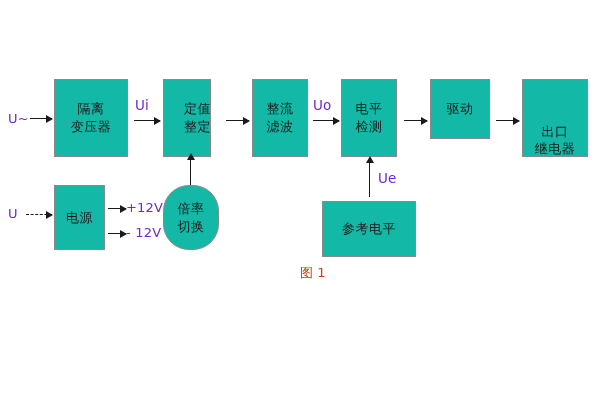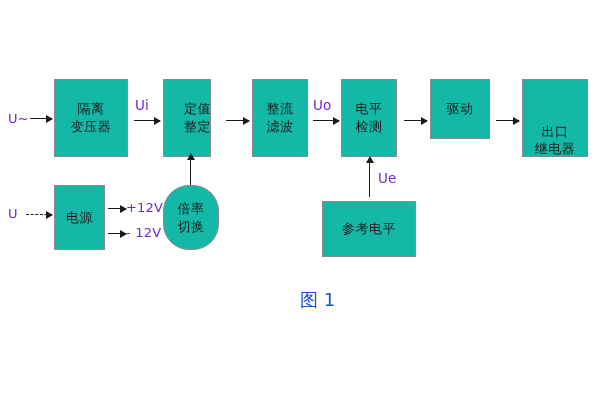--- a/index.html
+++ b/index.html
@@ -48,24 +48,23 @@
     font-size: 13px;
     color: #6d28d9;
     white-space: nowrap;
     letter-spacing: 0.2px;
   }
   .lbl.sig {
     font-size: 13.5px;
   }
   .caption {
     position: absolute;
-    font-size: 18px;
-    color: #1d4ed8;
+    font-size: 13px;
+    color: #c2410c;
     white-space: nowrap;
-    margin-top: 24px;
   }
   
   .harrow {
     position: absolute;
     height: 1px;
     background: #1a1a1a;
   }
   .harrow::after {
     content: "";
     position: absolute;

